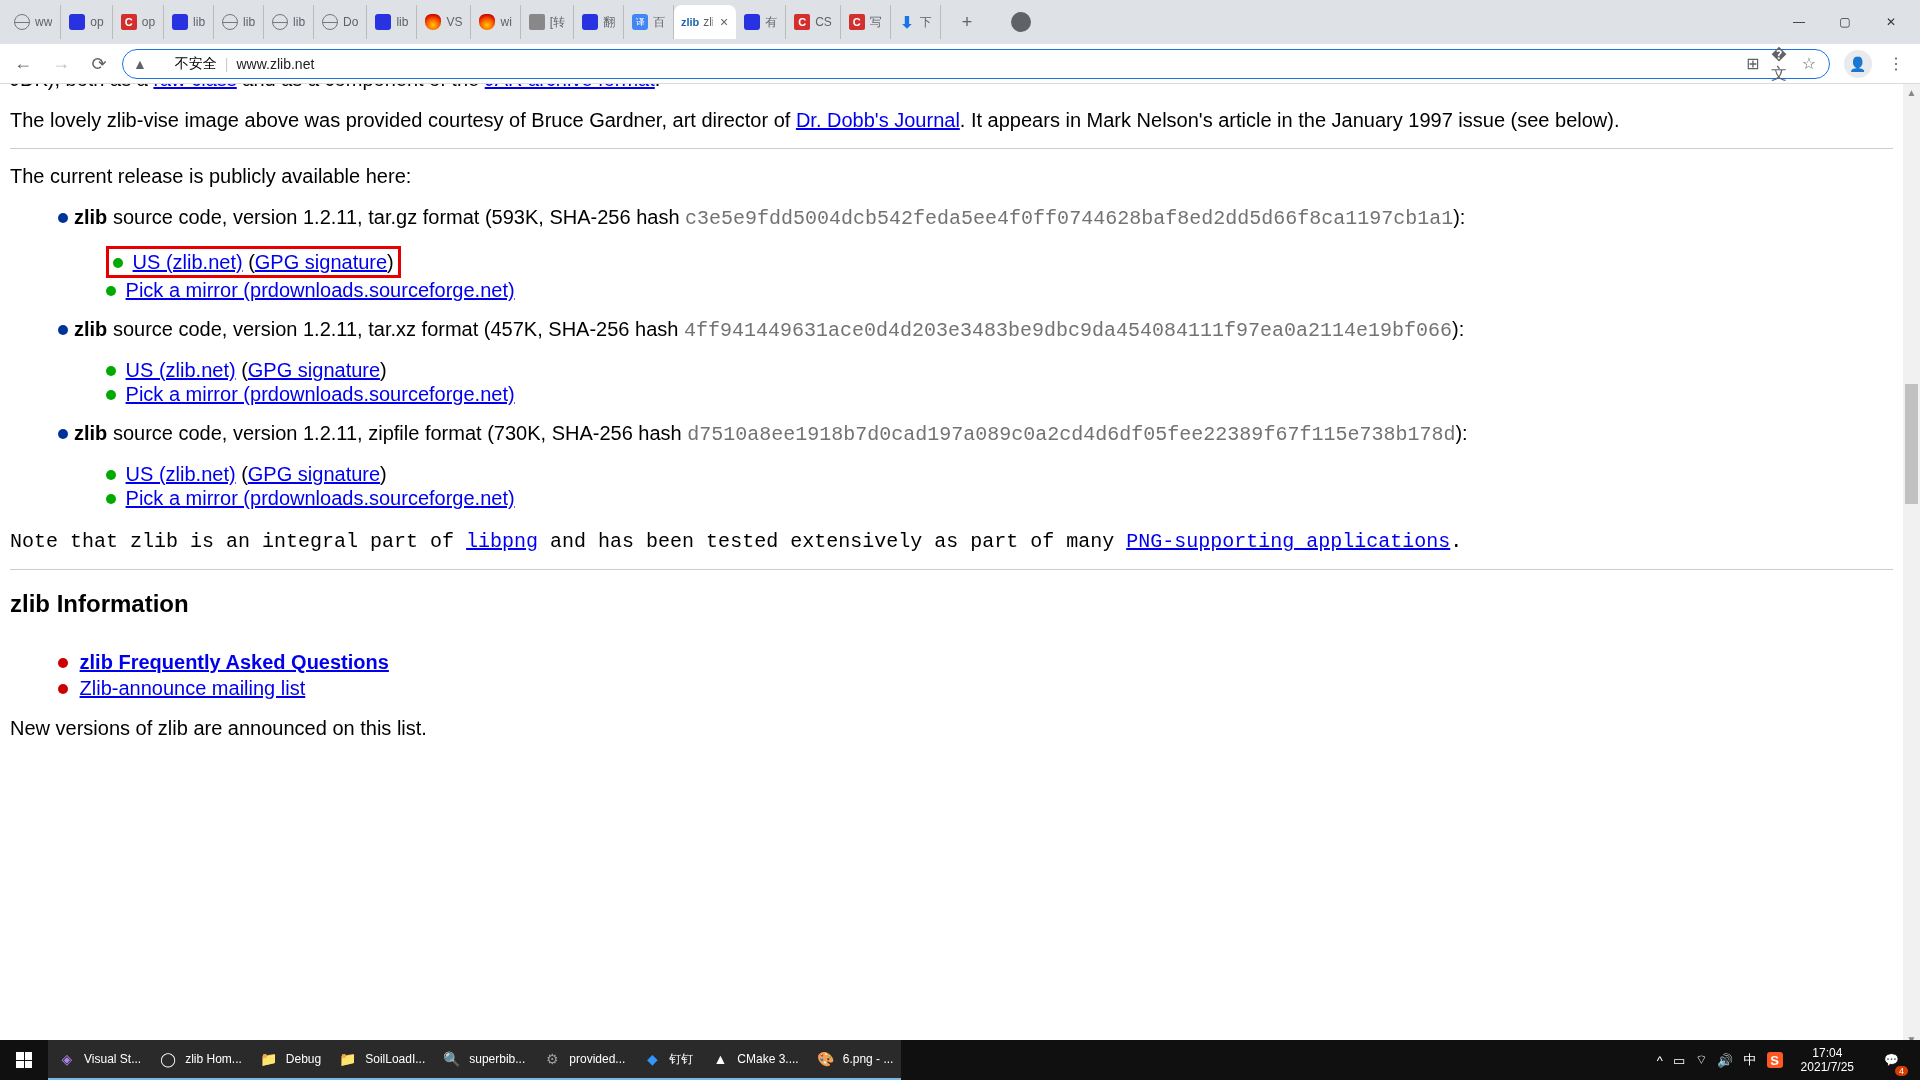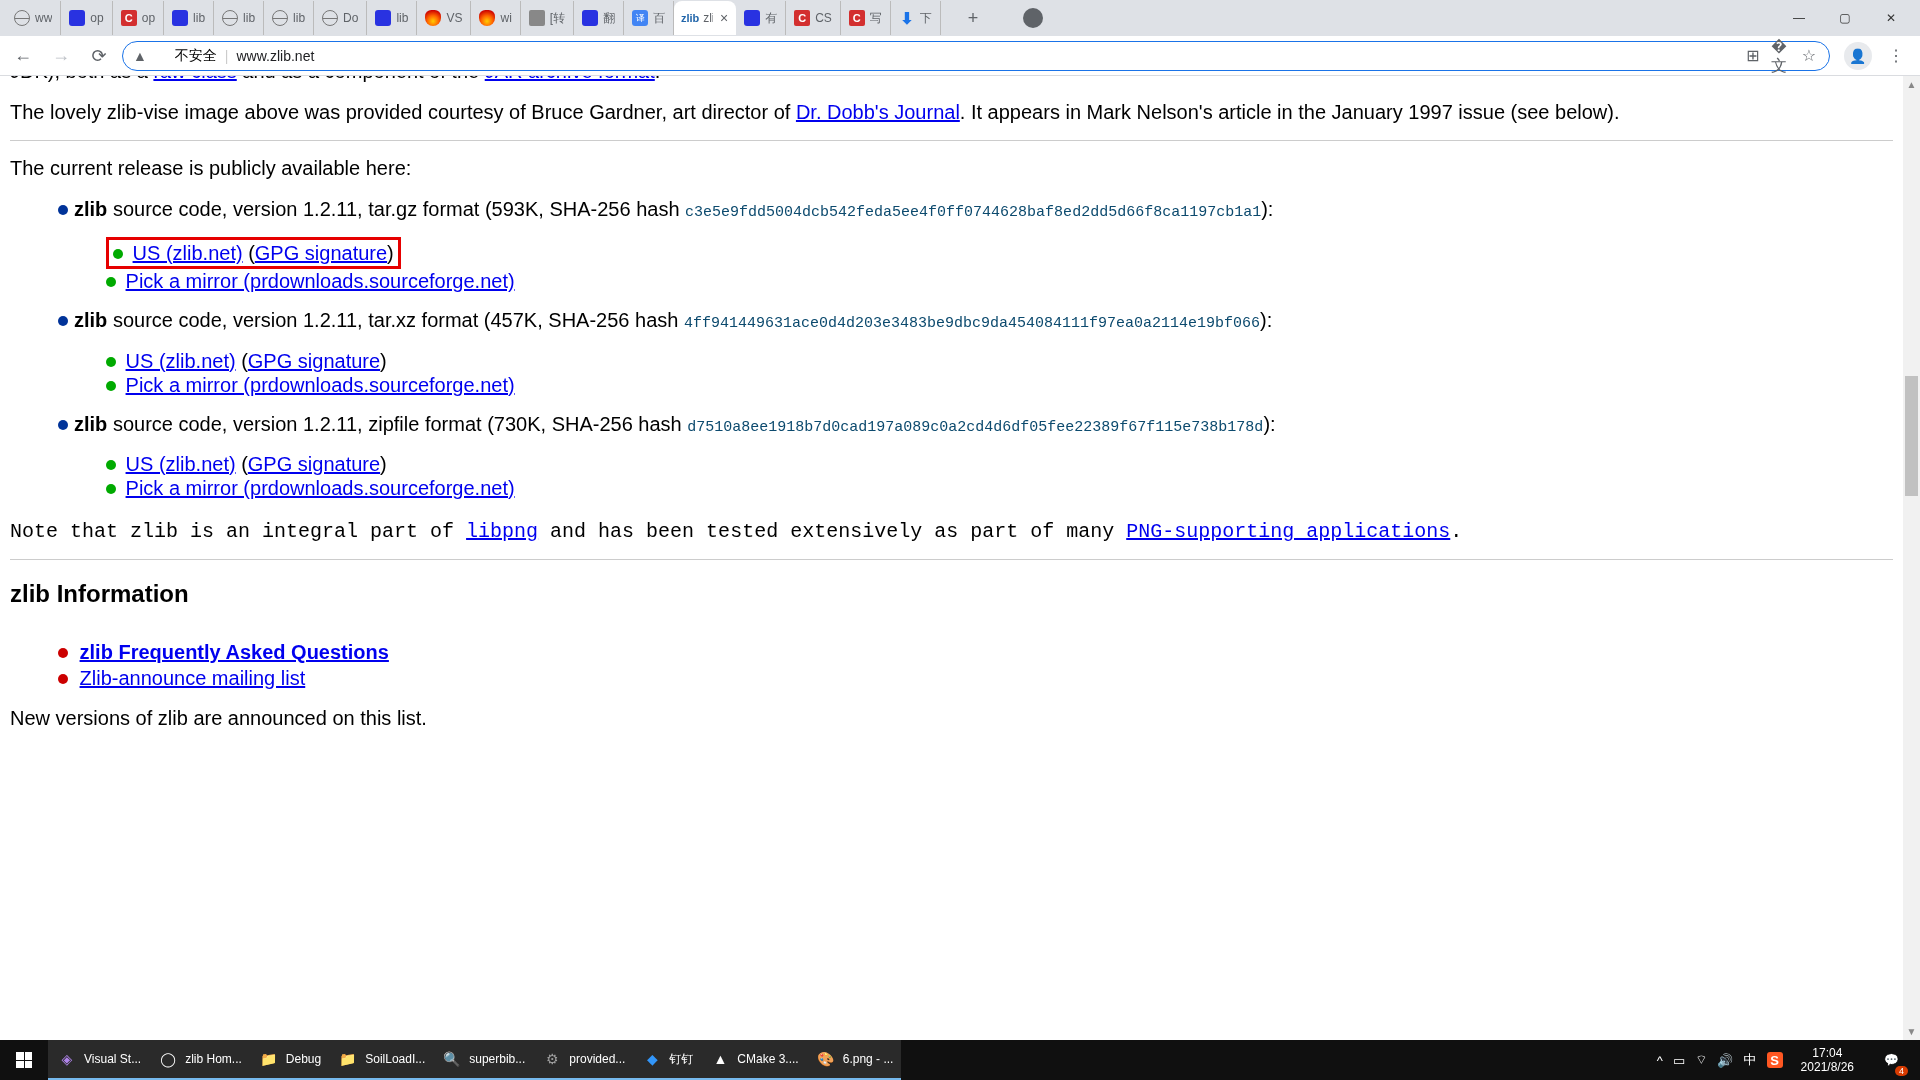--- a/index.html
+++ b/index.html
@@ -1,20 +1,20 @@
 <!DOCTYPE html>
 <html><head>
 <meta charset="utf-8">
 <style>
   * { margin: 0; padding: 0; box-sizing: border-box; }
   body { font-family: "Segoe UI", Arial, sans-serif; font-size: 14px; background: #fff; overflow: hidden; width: 1920px; height: 1080px; }
   
   
   .browser-chrome { background: #dee1e6; }
-  .tabstrip { display: flex; align-items: center; height: 36px; padding: 0 6px; gap: 17px; justify-content: center; }
+  .tabstrip { display: flex; align-items: center; height: 44px; padding: 0 6px; gap: 11px; justify-content: center; }
   .tab { display: flex; align-items: center; gap: 5px; padding: 0 8px; height: 34px; font-size: 12px; color: #5f6368; border-right: 1px solid #bbb; max-width: 62px; overflow: hidden; white-space: nowrap; cursor: default; }
   .tab.active { background: #fff; border-radius: 8px 8px 0 0; border-right: none; max-width: 62px; }
   .tab .favicon { width: 16px; height: 16px; flex-shrink: 0; display: inline-flex; align-items: center; justify-content: center; font-size: 11px; }
   .tab .tab-title { overflow: hidden; text-overflow: clip; }
   .tab .close { margin-left: 2px; color: #5f6368; font-size: 14px; }
   .newtab { padding: 0 10px; font-size: 18px; color: #5f6368; cursor: default; }
   .window-controls { margin-left: auto; display: flex; gap: 0; }
   .window-controls .wbtn { width: 46px; height: 32px; display: flex; align-items: center; justify-content: center; font-size: 12px; color: #333; }
   .account-dot { width: 20px; height: 20px; border-radius: 50%; background: #5f6368; margin: 0 18px; }
   
@@ -39,21 +39,21 @@
   .page { padding: 0 10px; font-family: "Segoe UI", Arial, sans-serif; font-size: 20px; line-height: 1.35; color: #000; width: calc(100% - 17px); }
   .page a { color: #0000ee; text-decoration: underline; }
   .cutoff { margin-top: -18px; }
   hr { border: none; border-top: 1px solid #ccc; margin: 14px 0; }
   
   .dl-item { margin-left: 48px; margin-top: 14px; }
   .dl-item .bullet { display: inline-block; width: 10px; height: 10px; border-radius: 50%; background: #003399; margin-right: 6px; vertical-align: 1px; }
   .dl-links { margin-left: 96px; margin-top: 14px; }
   .dl-links .row { line-height: 1.2; }
   .dl-links .gbullet { display: inline-block; width: 10px; height: 10px; border-radius: 50%; background: #00aa00; margin-right: 4px; vertical-align: 1px; }
-  .hash { font-family: "Courier New", monospace; font-size: 15px; color: #0c4a6e; }
+  .hash { font-family: "Courier New", monospace; font-size: 20px; color: #737373; }
   .redbox { border: 3px solid #e60000; padding: 2px 4px; display: inline-block; line-height: 1.1; }
   
   .info-list { margin-left: 48px; margin-top: 29px; }
   .info-list .row { line-height: 1.3; }
   .info-list .rbullet { display: inline-block; width: 10px; height: 10px; border-radius: 50%; background: #cc0000; margin-right: 6px; vertical-align: 1px; }
   .info-sub { margin-top: 14px; }
   
   h2.section { font-size: 24px; font-weight: bold; margin: 18px 0 10px 0; }
   
   
@@ -320,20 +320,20 @@
     </div>
   <div class="tray">
     <span class="tray-icon">^</span>
     <span class="tray-icon">▭</span>
     <span class="tray-icon">⌔</span>
     <span class="tray-icon">🔊</span>
     <span class="tray-icon">中</span>
     <span class="tray-icon" style="background:#ff5722;width:16px;height:16px;border-radius:3px;display:inline-flex;align-items:center;justify-content:center;font-weight:bold;">S</span>
     <div class="clock">
       <div>17:04</div>
-      <div>2021/8/26</div>
+      <div>2021/7/25</div>
     </div>
     <div class="notif">
       <span>💬</span>
       <span class="badge">4</span>
     </div>
   </div>
 </div>
 
 </body></html>

